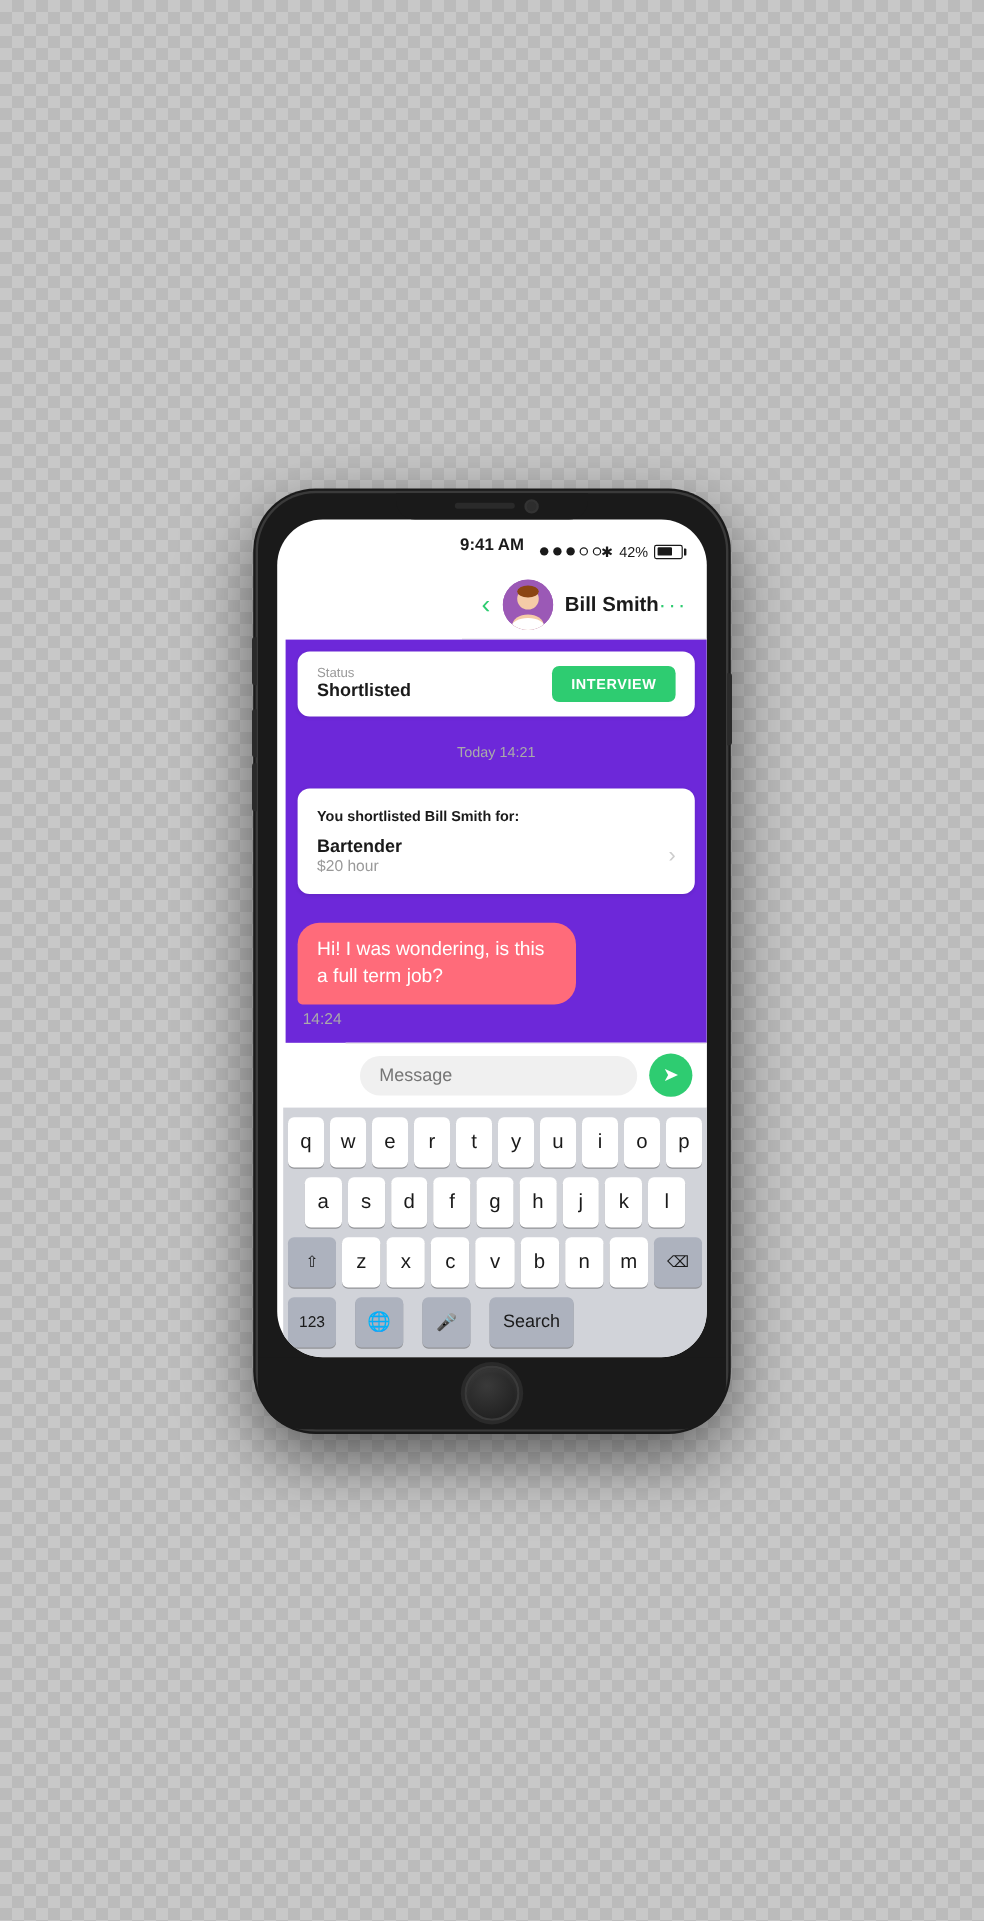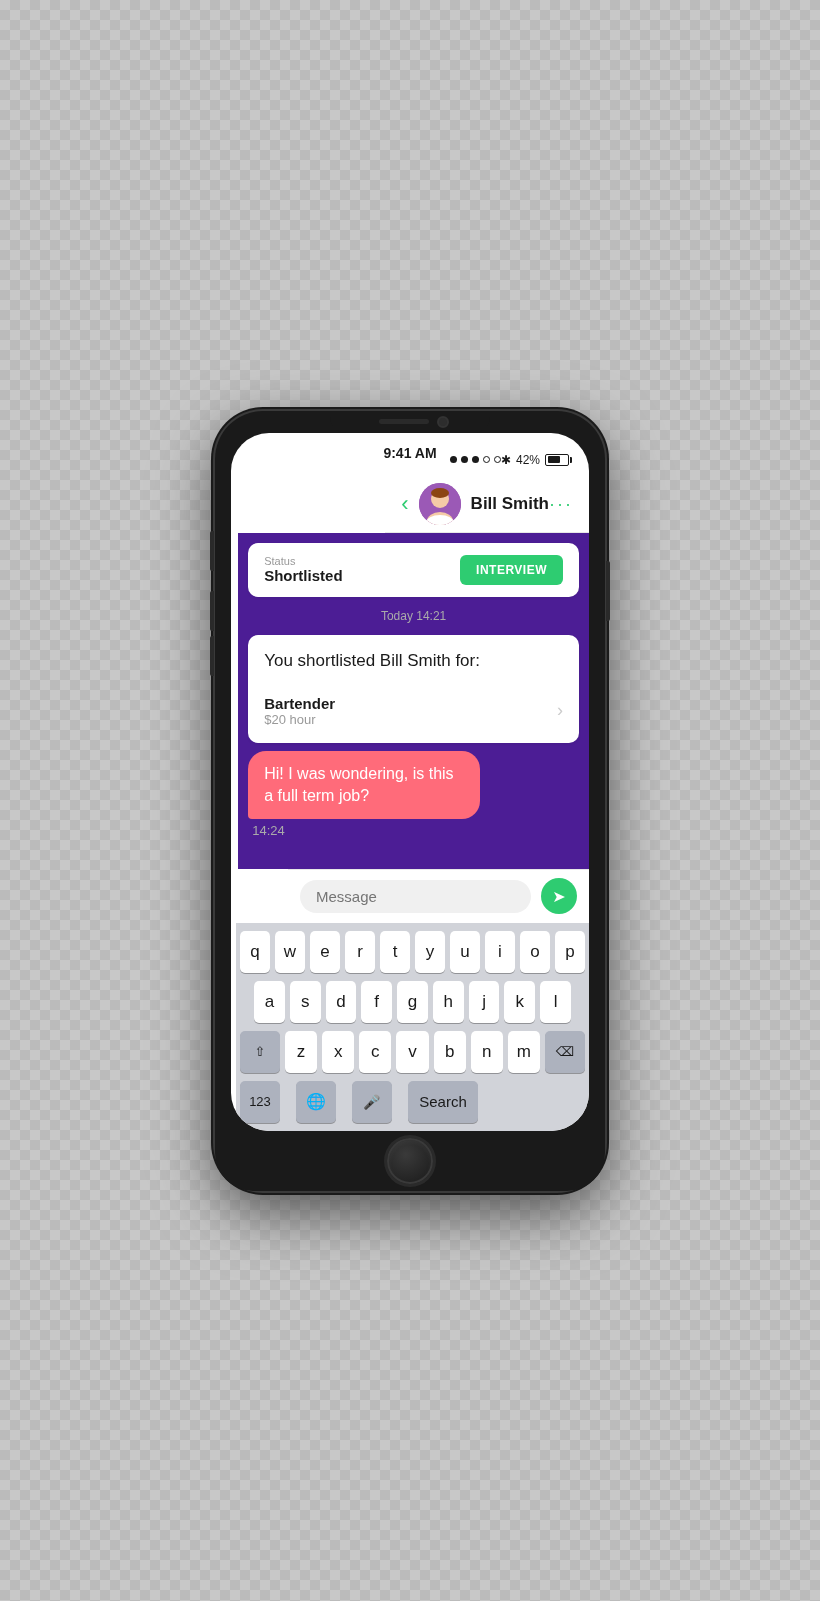--- a/index.html
+++ b/index.html
@@ -205,21 +205,21 @@
     .nav-more {
       color: #2ecc71;
       font-size: 18px;
       letter-spacing: 2px;
     }
 
     
     .chat-area {
       flex: 1;
       overflow-y: auto;
-      background: #4c1d95;
+      background: #6d28d9;
       padding: 10px;
       display: flex;
       flex-direction: column;
       gap: 8px;
     }
 
     
     .status-card {
       background: #fff;
       border-radius: 10px;
@@ -246,35 +246,35 @@
       padding: 8px 16px;
       border-radius: 6px;
       letter-spacing: 0.5px;
     }
 
     
     .timestamp {
       text-align: center;
       font-size: 12px;
       color: #aaa;
-      margin: 4px 0;
+      margin: 15px 0;
     }
 
     
     .shortlist-card {
       background: #fff;
       border-radius: 10px;
       padding: 16px;
       box-shadow: 0 1px 3px rgba(0,0,0,0.08);
     }
     .shortlist-title {
-      font-size: 17px;
-      font-weight: 400;
-      color: #1a1a1a;
-      margin-bottom: 24px;
+      font-size: 12px;
+      font-weight: 700;
+      color: #1a1a1a;
+      margin-bottom: 10px;
     }
     .job-row {
       display: flex;
       justify-content: space-between;
       align-items: center;
     }
     .job-name {
       font-size: 15px;
       font-weight: 700;
       color: #1a1a1a;
@@ -286,21 +286,21 @@
     .job-chevron {
       color: #ccc;
       font-size: 18px;
     }
 
     
     .bubble-wrapper {
       display: flex;
       flex-direction: column;
       align-items: flex-start;
-      margin-top: 0;
+      margin-top: 16px;
     }
     .bubble {
       background: #ff6b7a;
       color: #fff;
       font-size: 16px;
       font-weight: 500;
       padding: 12px 16px;
       border-radius: 18px 18px 18px 4px;
       max-width: 70%;
       line-height: 1.4;

